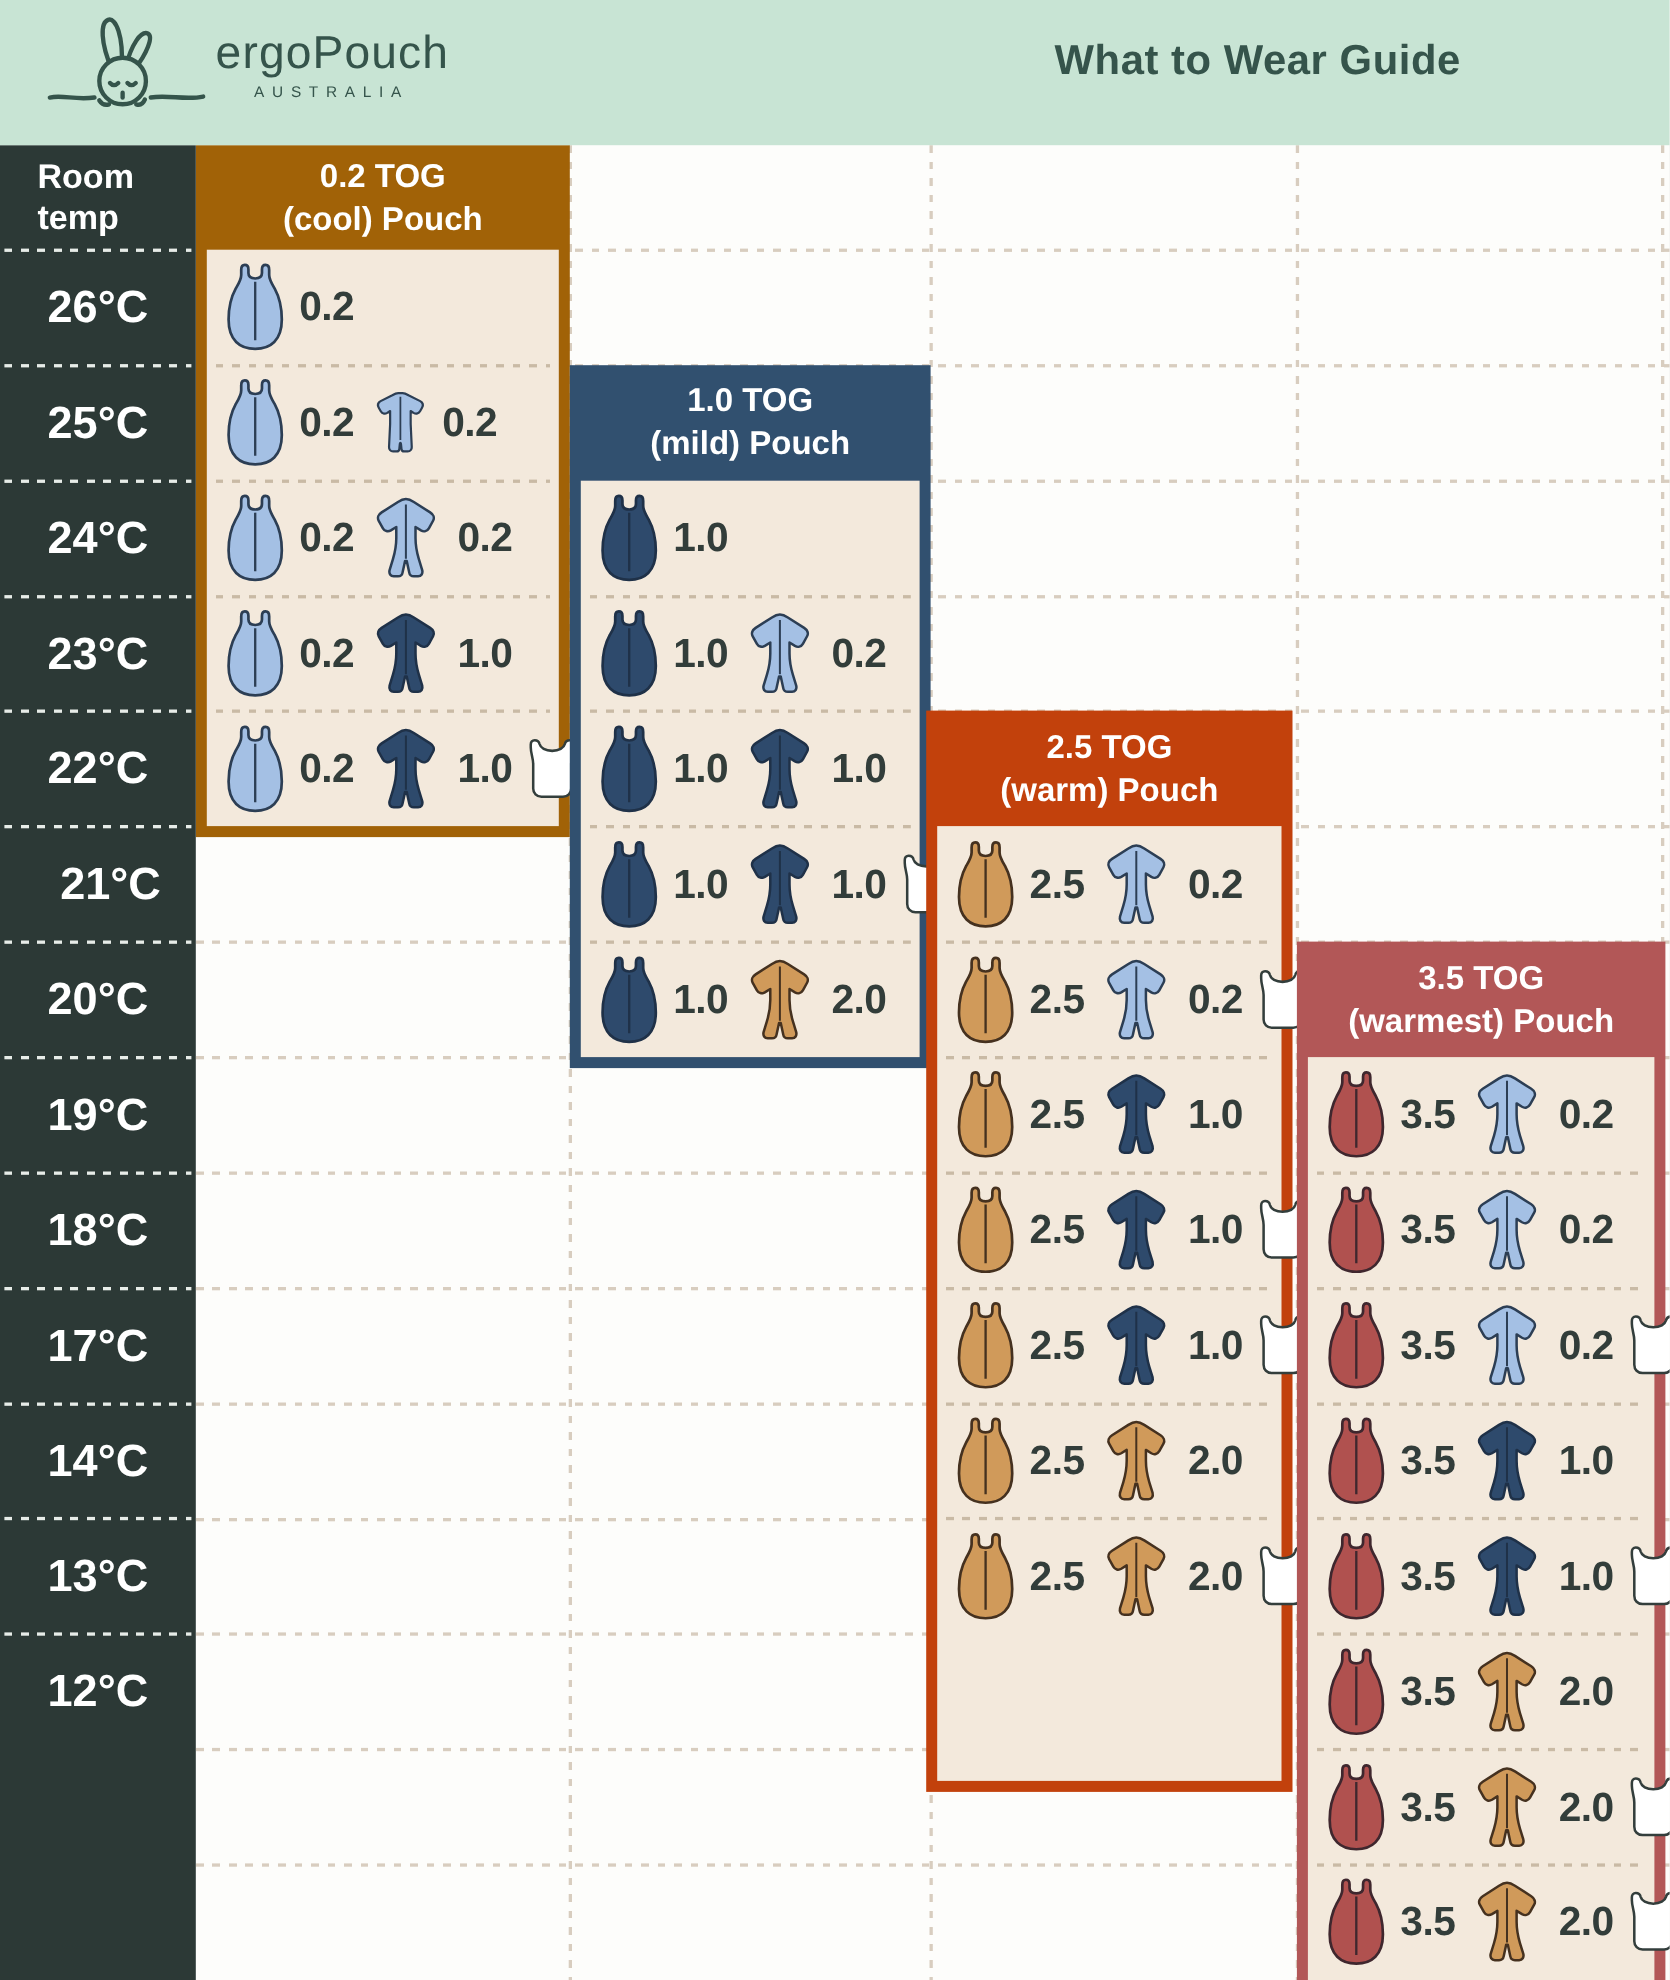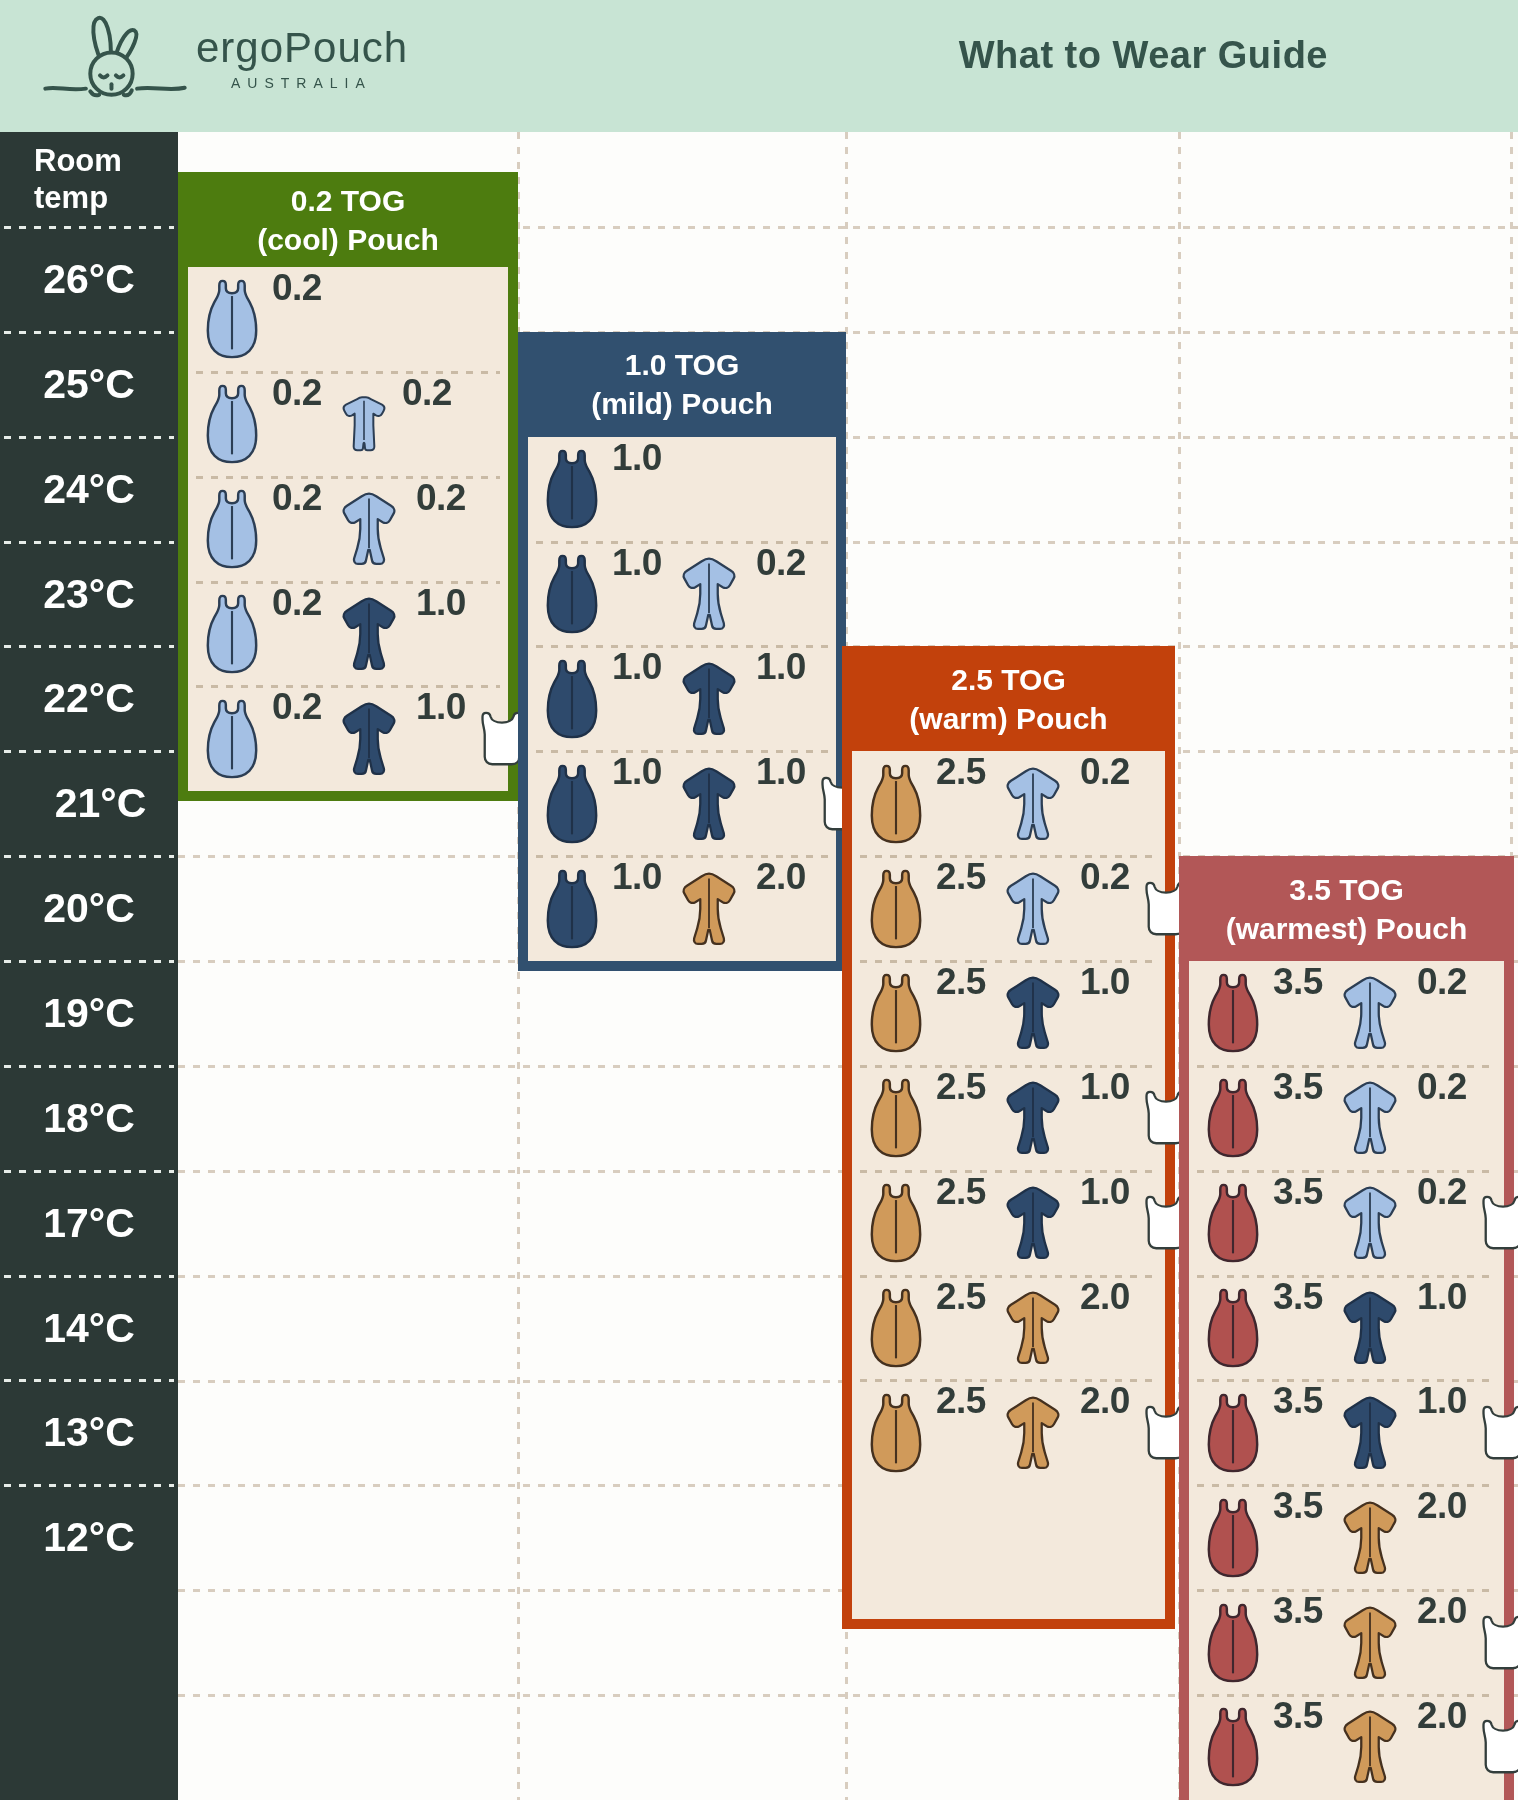--- a/index.html
+++ b/index.html
@@ -29,21 +29,21 @@
   .hline{position:absolute;height:3px;z-index:1;
          background:repeating-linear-gradient(to right,var(--grid-dash) 0 7px,transparent 7px 15px);}
   .vline{position:absolute;width:3px;z-index:1;
          background:repeating-linear-gradient(to bottom,var(--grid-dash) 0 7px,transparent 7px 15px);}
 
   
   .panel{position:absolute;z-index:3;}
   .panel-header{display:flex;flex-direction:column;align-items:center;justify-content:center;}
   .panel-header div{color:#fff;font-size:30px;font-weight:700;line-height:1.3;text-align:center;}
   .panel-body{position:absolute;left:10px;right:10px;bottom:10px;background:var(--cream);}
-  .prow{position:relative;display:flex;padding-left:16px;box-sizing:border-box;gap:12px;}
+  .prow{position:relative;display:flex;align-items:center;padding-left:16px;box-sizing:border-box;gap:12px;}
   .prow:not(:first-child)::before{content:"";position:absolute;left:8px;right:8px;top:-1px;height:3px;
          background:repeating-linear-gradient(to right,var(--panel-dash) 0 7px,transparent 7px 15px);}
   .tog{font-size:37px;font-weight:700;color:var(--label);letter-spacing:-.5px;}
   .ic-wrap{display:inline-flex;align-items:center;}
 </style>
 </head>
 <body>
 
 <div id="stage" style="background: rgb(253, 253, 251);">
 
@@ -107,21 +107,21 @@
       <div class="tcell" style="height: 104.867px;">20°C</div>
       <div class="tcell" style="height: 104.867px;">19°C</div>
       <div class="tcell" style="height: 104.867px;">18°C</div>
       <div class="tcell" style="height: 104.867px;">17°C</div>
       <div class="tcell" style="height: 104.867px;">14°C</div>
       <div class="tcell" style="height: 104.867px;">13°C</div>
       <div class="tcell" style="height: 104.867px;">12°C</div>
     </aside>
 
   <div id="panels">
-      <div class="panel" style="left: 178px; top: 132px; width: 340px; height: 629.333px; background: #4d7c0f; margin-top: 40px;">
+      <div class="panel" style="left: 178px; top: 132px; width: 340px; height: 629.333px; background: #a16207;">
         <div class="panel-header" style="height: 95px;">
           <div>0.2 TOG</div>
           <div>(cool) Pouch</div>
         </div>
         <div class="panel-body" style="top: 95px;">
           <div class="prow" style="height: 104.867px;">
             <span class="ic-wrap">
               <svg width="56" height="82" viewBox="0 0 68 100">
     <path fill="#a4c0e4" stroke="#2c3e54" stroke-width="3" stroke-linejoin="round" d="M22.5 3.5 C19.5 3.5 18.5 5.5 18.5 9 L18.5 14.5 C18.5 19.5 16 23.5 12.5 29.5 C7 39.5 4.5 51 4.5 64 C4.5 87 17 96.5 34 96.5 C51 96.5 63.5 87 63.5 64 C63.5 51 61 39.5 55.5 29.5 C52 23.5 49.5 19.5 49.5 14.5 L49.5 9 C49.5 5.5 48.5 3.5 45.5 3.5 C42.5 3.5 41.5 5.5 41.5 8.5 L41.5 12.5 C41.5 16.5 39 18.5 34 18.5 C29 18.5 26.5 16.5 26.5 12.5 L26.5 8.5 C26.5 5.5 25.5 3.5 22.5 3.5 Z"></path>
     <line x1="34" y1="22" x2="34" y2="87" stroke="#2c3e54" stroke-width="2.6"></line>

